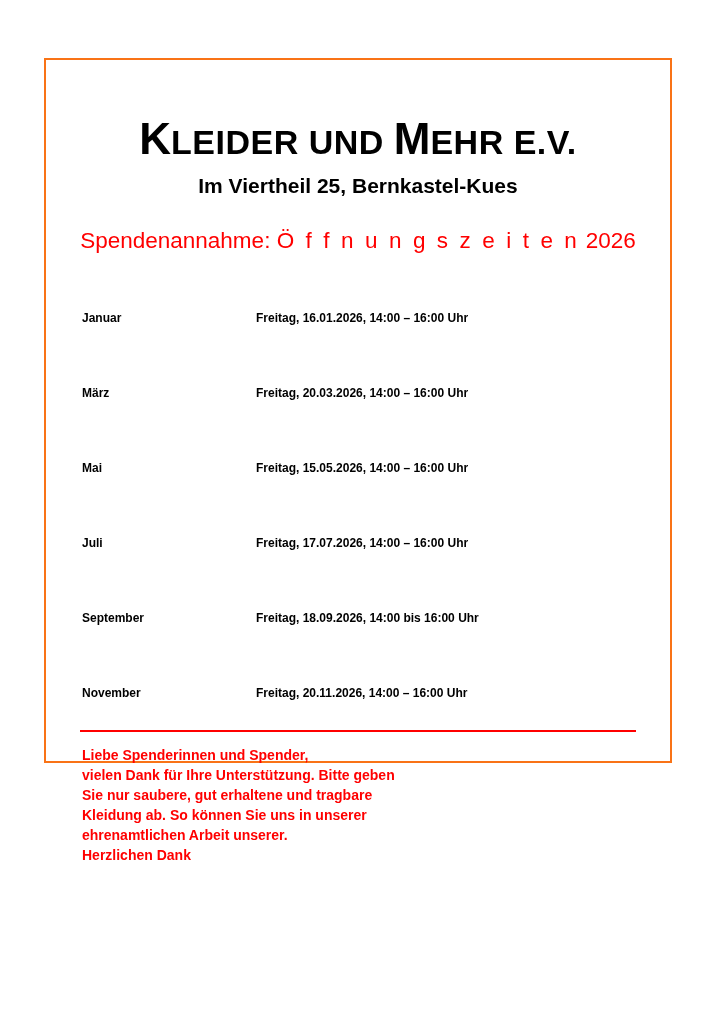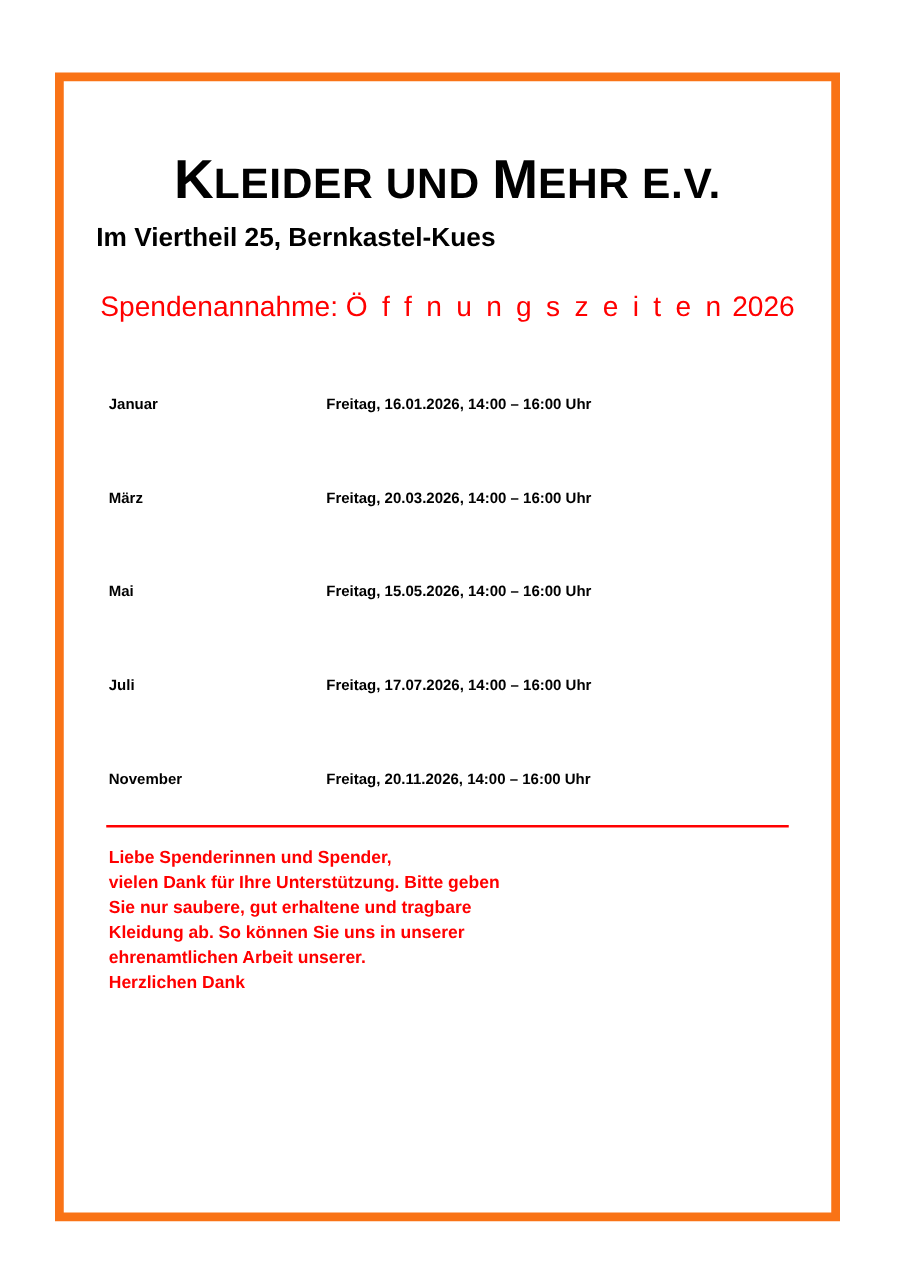--- a/index.html
+++ b/index.html
@@ -11,22 +11,22 @@
     width: 724px;
     height: 1023px;
     font-family: "Liberation Sans", sans-serif;
     -webkit-font-smoothing: antialiased;
   }
   .poster {
     position: absolute;
     left: 44px;
     top: 58px;
     width: 628px;
-    height: 919px;
-    border: 7px solid #f97316;
+    height: 705px;
+    border: 2px solid #f97316;
     box-sizing: border-box;
     background: #ffffff;
   }
   .inner {
     padding: 38px 26px 0 26px;
   }
   
   .org-title {
     text-align: center;
     font-weight: bold;
@@ -37,20 +37,21 @@
   }
   .org-title .cap {
     font-size: 44px;
     letter-spacing: 0px;
   }
   .org-title .sc {
     font-size: 34px;
     letter-spacing: 0.5px;
   }
   .org-address {
+    text-align: center;
     font-weight: bold;
     font-size: 21px;
     color: #000000;
     margin-top: 12px;
   }
   .headline {
     text-align: center;
     font-weight: normal;
     font-size: 22.5px;
     color: #ff0000;
@@ -127,20 +128,24 @@
         </tr>
         <tr>
           <td class="month">Mai</td>
           <td class="detail">Freitag, 15.05.2026, 14:00 – 16:00 Uhr</td>
         </tr>
         <tr>
           <td class="month">Juli</td>
           <td class="detail">Freitag, 17.07.2026, 14:00 – 16:00 Uhr</td>
         </tr>
         <tr>
+          <td class="month">September</td>
+          <td class="detail">Freitag, 18.09.2026, 14:00 bis 16:00 Uhr</td>
+        </tr>
+        <tr>
           <td class="month">November</td>
           <td class="detail">Freitag, 20.11.2026, 14:00 – 16:00 Uhr</td>
         </tr>
       </tbody>
     </table>
 
     <hr class="rule">
 
     <div class="note">
       <div>Liebe Spenderinnen und Spender,</div>

